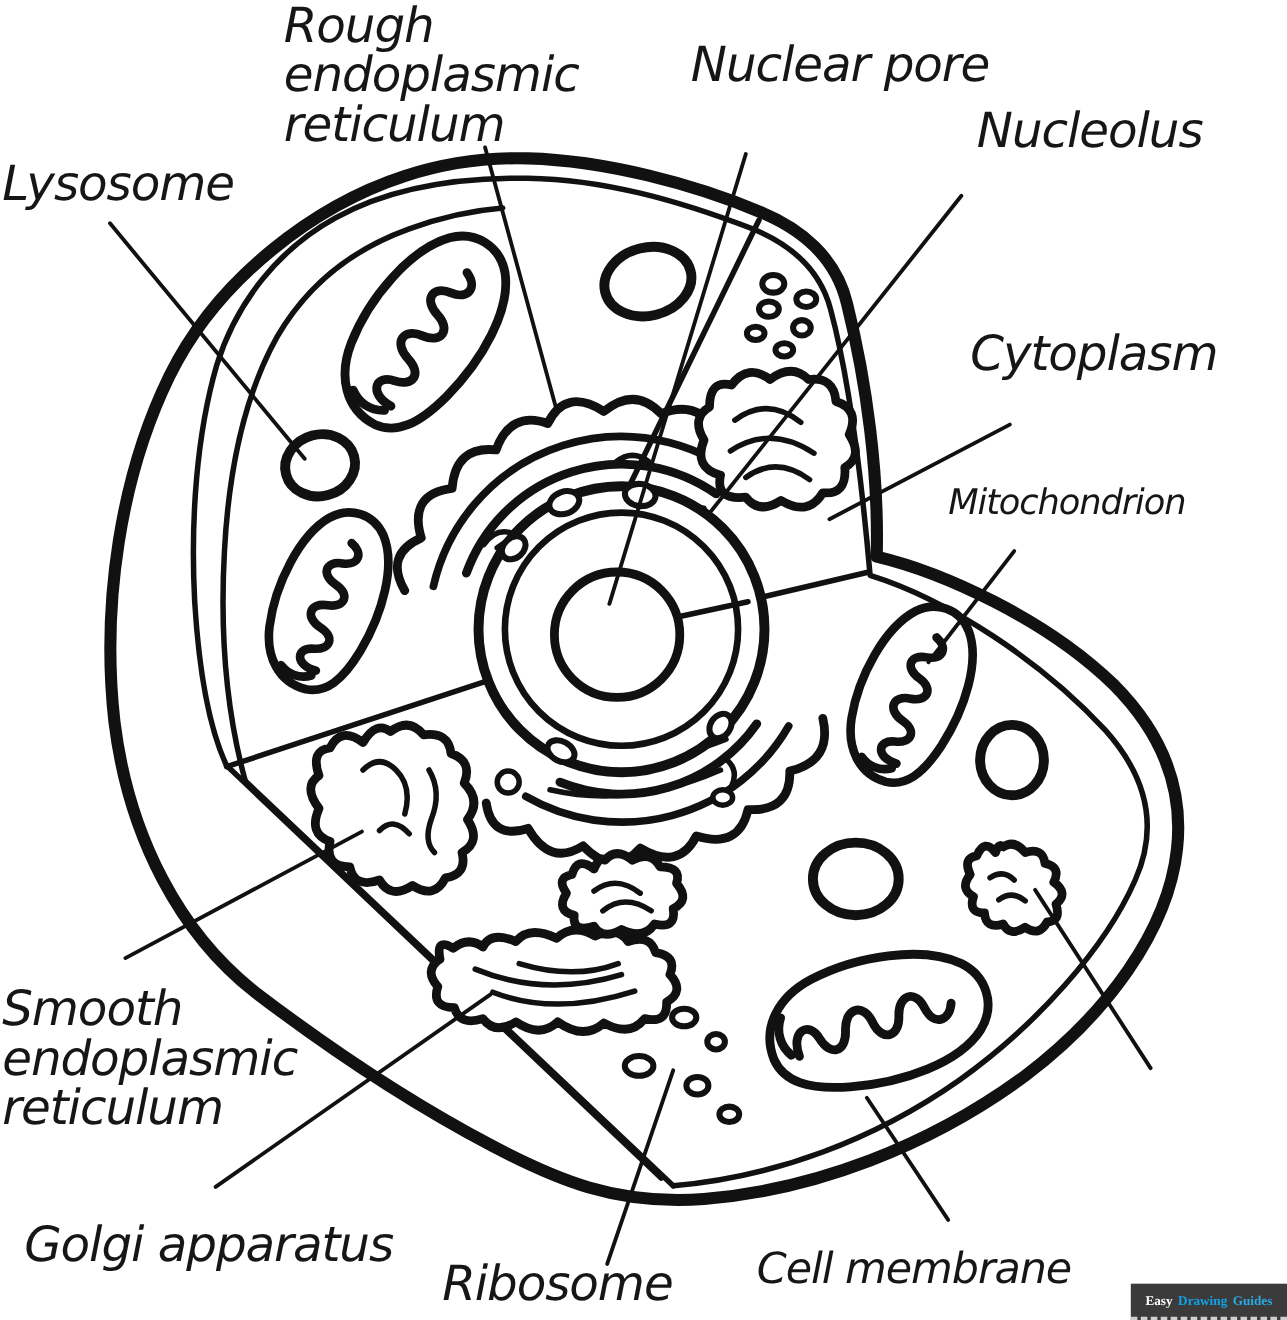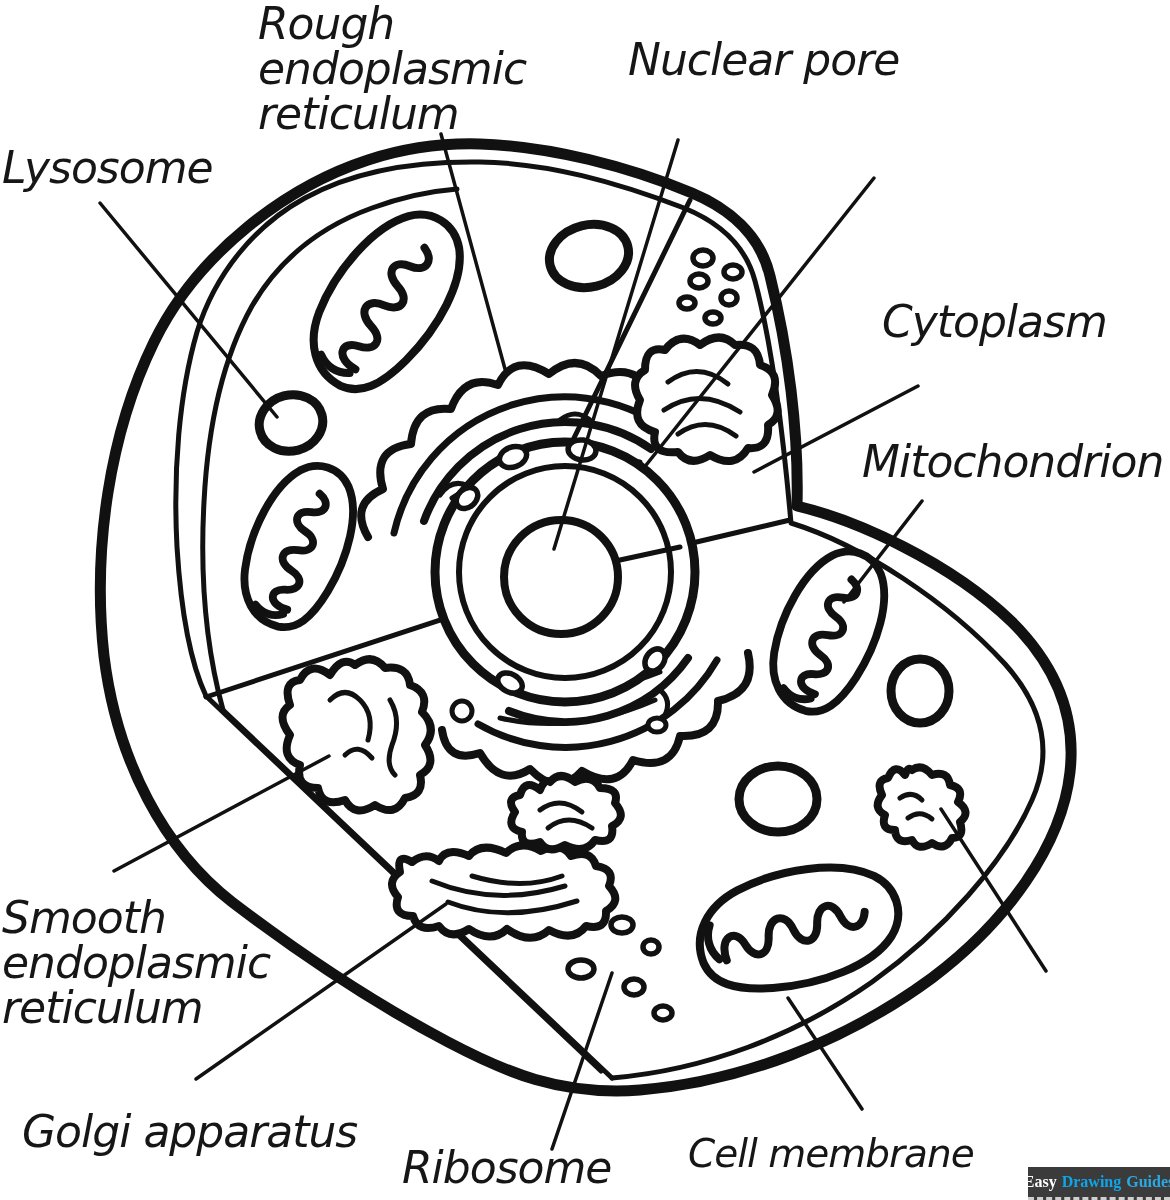--- a/index.html
+++ b/index.html
@@ -4,21 +4,21 @@
 <style>
   html,body{margin:0;padding:0;background:#fff;}
   .stage{position:relative;width:1170px;height:1200px;background:#fff;overflow:hidden;
          font-family:"DejaVu Sans",sans-serif;}
   .art{position:absolute;left:0;top:0;width:1170px;height:1200px;}
   .lbl{position:absolute;font-style:italic;font-size:44px;line-height:1.02;
        color:#161616;letter-spacing:-1px;white-space:pre-line;}
   .lbl.big{font-size:39px;}
   .wm{position:absolute;right:0;bottom:0;width:142px;height:33px;background:#3b3b3b;
       display:flex;align-items:center;justify-content:center;gap:5px;
-      font-family:"Liberation Serif",serif;font-weight:bold;font-size:16px;
+      font-family:"Liberation Serif",serif;font-weight:bold;font-size:12px;
       border-bottom:3px dashed #cfcfcf;box-sizing:border-box;z-index:5;}
   .wm .w1{color:#ffffff;}
   .wm .w2{color:#0ea5e9;}
   .wm .w3{color:#2aa9e2;}
 </style>
 </head>
 <body>
 
 <div class="stage">
 
@@ -169,23 +169,24 @@
       <line x1="612" y1="973" x2="552" y2="1149"></line>
       <line x1="788" y1="998" x2="862" y2="1109"></line>
       <line x1="941" y1="809" x2="1046" y2="971"></line>
     </g>
   </svg>
 
   <div class="lbl" style="left:258px;top:2px;">Rough
 endoplasmic
 reticulum</div>
   <div class="lbl" style="left:628px;top:38px;">Nuclear pore</div>
+  <div class="lbl" style="left:888px;top:98px;">Nucleolus</div>
   <div class="lbl" style="left:2px;top:146px;">Lysosome</div>
   <div class="lbl" style="left:882px;top:300px;">Cytoplasm</div>
-  <div class="lbl" style="left:862px;top:440px;font-size:44px;">Mitochondrion</div>
+  <div class="lbl" style="left:862px;top:440px;font-size:32px;">Mitochondrion</div>
   <div class="lbl" style="left:2px;top:896px;">Smooth
 endoplasmic
 reticulum</div>
   <div class="lbl" style="left:22px;top:1110px;">Golgi apparatus</div>
   <div class="lbl" style="left:402px;top:1146px;">Ribosome</div>
   <div class="lbl big" style="left:688px;top:1134px;">Cell membrane</div>
 
   <div class="wm">
     <span class="w1">Easy</span>
     <span class="w2">Drawing</span>

